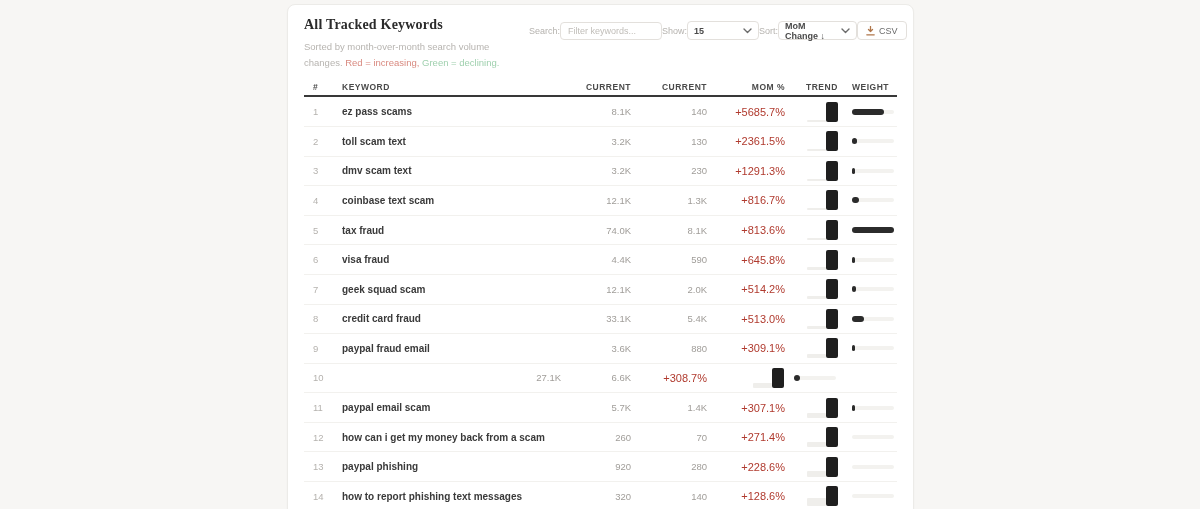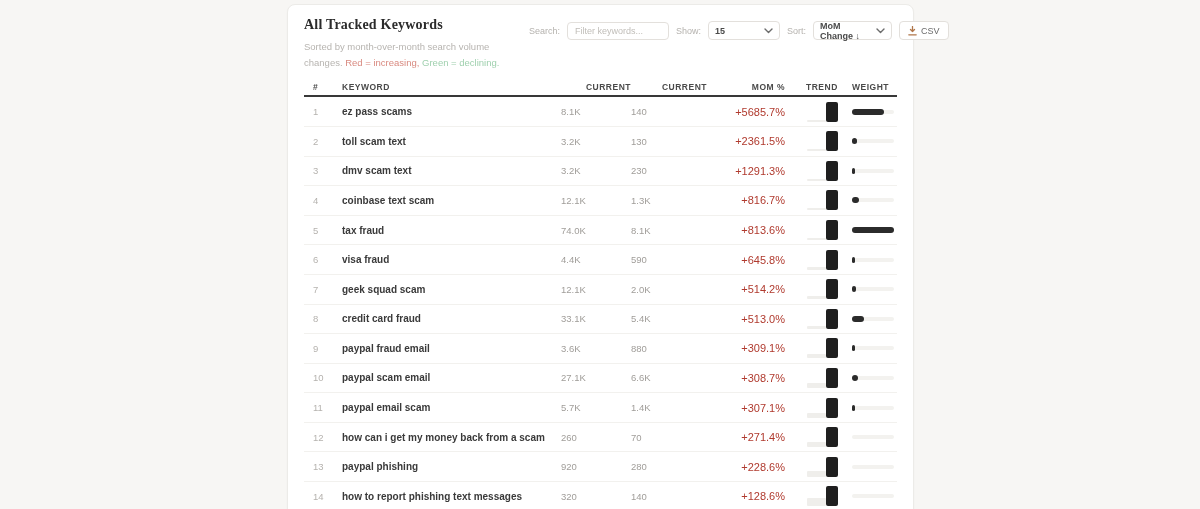--- a/index.html
+++ b/index.html
@@ -8,21 +8,21 @@
   .card {
     position:absolute; left:287px; top:4px; width:627px; height:515px;
     background:#ffffff; border:1px solid #ecebe8; border-radius:8px;
     box-shadow:0 1px 2px rgba(0,0,0,0.03);
   }
   .card-header { display:flex; justify-content:space-between; align-items:flex-start; padding:12px 16px 0 16px; }
   .title { font-family:"Liberation Serif", serif; font-size:14px; font-weight:700; color:#2b2b2b; letter-spacing:0.2px; }
   .subtitle { margin-top:6px; width:225px; font-size:9.5px; line-height:1.65; color:#b7b4b0; }
   .sub-red { color:#d98a80; }
   .sub-green { color:#9fd0ae;margin-top:8px; }
-  .controls { display:flex; align-items:center; gap:7px; margin-top:4px; }
+  .controls { display:flex; align-items:center; margin-top:4px; }
   .ctl-label { font-size:9px; color:#b5b2ae; }
   .search-input {
     width:102px; height:18px; border:1px solid #e3e0dc; border-radius:4px;
     font-size:9px; padding:0 7px; color:#555; outline:none; font-family:"Liberation Sans", sans-serif;
   }
   .search-input::placeholder { color:#c0bdb8; }
   .select {
     display:flex; align-items:center; justify-content:space-between;
     height:19px; border:1px solid #e3e0dc; border-radius:4px; padding:0 6px;
     font-size:9px; color:#4a4a4a; font-weight:700; background:#fff; cursor:pointer;
@@ -44,21 +44,21 @@
   .thead { height:18px; border-bottom:2px solid #383838; }
   .th { font-size:8.5px; font-weight:700; color:#4a4a4a; letter-spacing:0.5px; }
   .th.right { text-align:right; }
   .th-num { padding-left:9px; }
   .th-keyword { padding-left:12px; }
   .th-trend { padding-left:21px; }
   .th-weight { padding-left:13px; }
   .row { height:29.6px; border-bottom:1px solid #f2f1ee; }
   .cell-num { padding-left:9px; font-size:9.5px; color:#b5b2ae; }
   .cell-keyword { padding-left:12px; font-size:10px; font-weight:700; color:#3a3a3a; }
-  .cell-val { text-align:left; font-size:9.5px; color:#a09d99; }
+  .cell-val { text-align:right; font-size:9.5px; color:#a09d99; }
   .cell-mom { text-align:right; font-size:11px; font-weight:400; color:#b03a2e; }
   .cell-trend { display:flex; align-items:flex-end; justify-content:flex-end; padding-right:1px; height:20px; }
   .tbar-light { width:19px; background:#efeeeb; border-radius:1px; min-height:2px; }
   .tbar-dark { width:12px; height:20px; background:#1f1f1f; border-radius:2px; }
   .cell-weight { display:flex; justify-content:flex-end; padding-right:3px; }
   .wtrack { position:relative; width:42px; height:6px; }
   .wbg { position:absolute; left:0; top:1px; width:100%; height:4px; background:#f3f2ef; border-radius:2px; }
   .wfill { position:absolute; left:0; top:0; height:6px; background:#2b2b2b; border-radius:3px; min-width:3px; }
 </style>
 </head>
@@ -274,21 +274,20 @@
     <div class="cell-weight">
       <span class="wtrack">
         <span class="wbg"></span>
         <span class="wfill" style="width: 2%;"></span>
       </span>
     </div>
   </div>
 
   <div class="grid-row row">
     <div class="cell-num">10</div>
-    <div class="cell-keyword">paypal scam email</div>
     <div class="cell-val">27.1K</div>
     <div class="cell-val">6.6K</div>
     <div class="cell-mom">+308.7%</div>
     <div class="cell-trend">
       <span class="tbar-light" style="height: 24%;"></span>
               <span class="tbar-dark"></span>
     </div>
     <div class="cell-weight">
       <span class="wtrack">
         <span class="wbg"></span>

